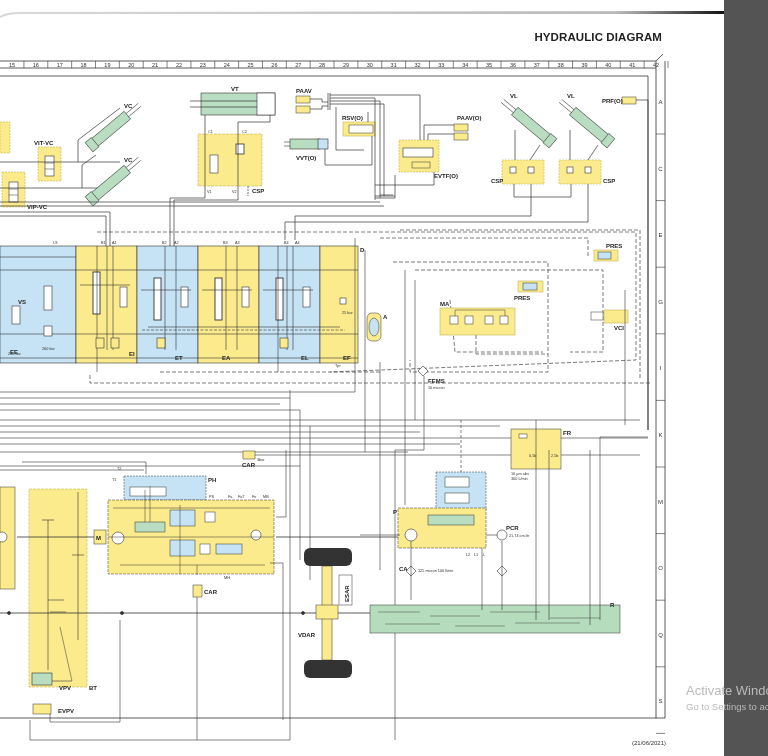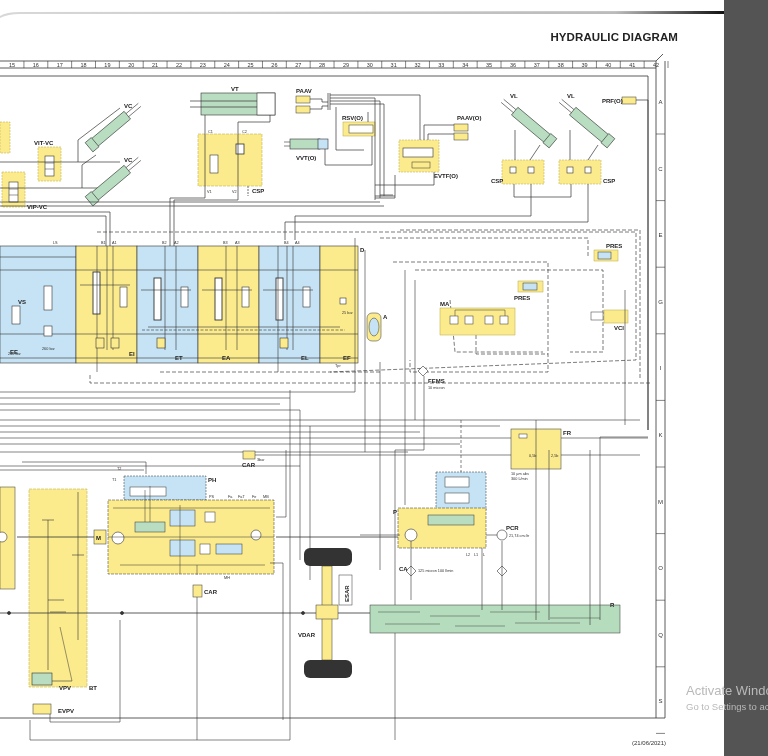--- a/index.html
+++ b/index.html
@@ -1,20 +1,20 @@
 <!DOCTYPE html>
 <html><head>
 <meta charset="utf-8">
 <style>
   html,body{margin:0;padding:0;}
   body{width:768px;height:756px;position:relative;overflow:hidden;background:#ffffff;font-family:"Liberation Sans",sans-serif;}
   .page{position:absolute;left:0;top:0;width:724px;height:756px;background:#ffffff;}
   .rightbar{position:absolute;left:724px;top:0;width:44px;height:756px;background:#545454;}
   .swoosh{position:absolute;left:0;top:8px;width:724px;height:10px;}
-  .title{position:absolute;right:46px;top:31px;font-weight:bold;font-size:11.5px;color:#222;letter-spacing:0.1px;}
+  .title{position:absolute;right:62px;top:31px;font-weight:bold;font-size:11.5px;color:#222;letter-spacing:0.1px;}
   .date{position:absolute;left:632px;top:740px;font-size:6px;color:#333;}
   .watermark{position:absolute;left:686px;top:683px;color:#b9b9b9;font-size:13px;white-space:nowrap;}
   .watermark .sub{display:block;font-size:9.5px;margin-top:3px;}
   svg.diagram{position:absolute;left:0;top:0;}
   svg text{font-family:"Liberation Sans",sans-serif;}
   .lbl{font-size:6px;font-weight:bold;fill:#222;}
   .lbl-sm{font-size:3.8px;fill:#333;}
   .colnum{font-size:5.5px;fill:#333;}
   .rowlet{font-size:6px;fill:#333;}
 </style>

